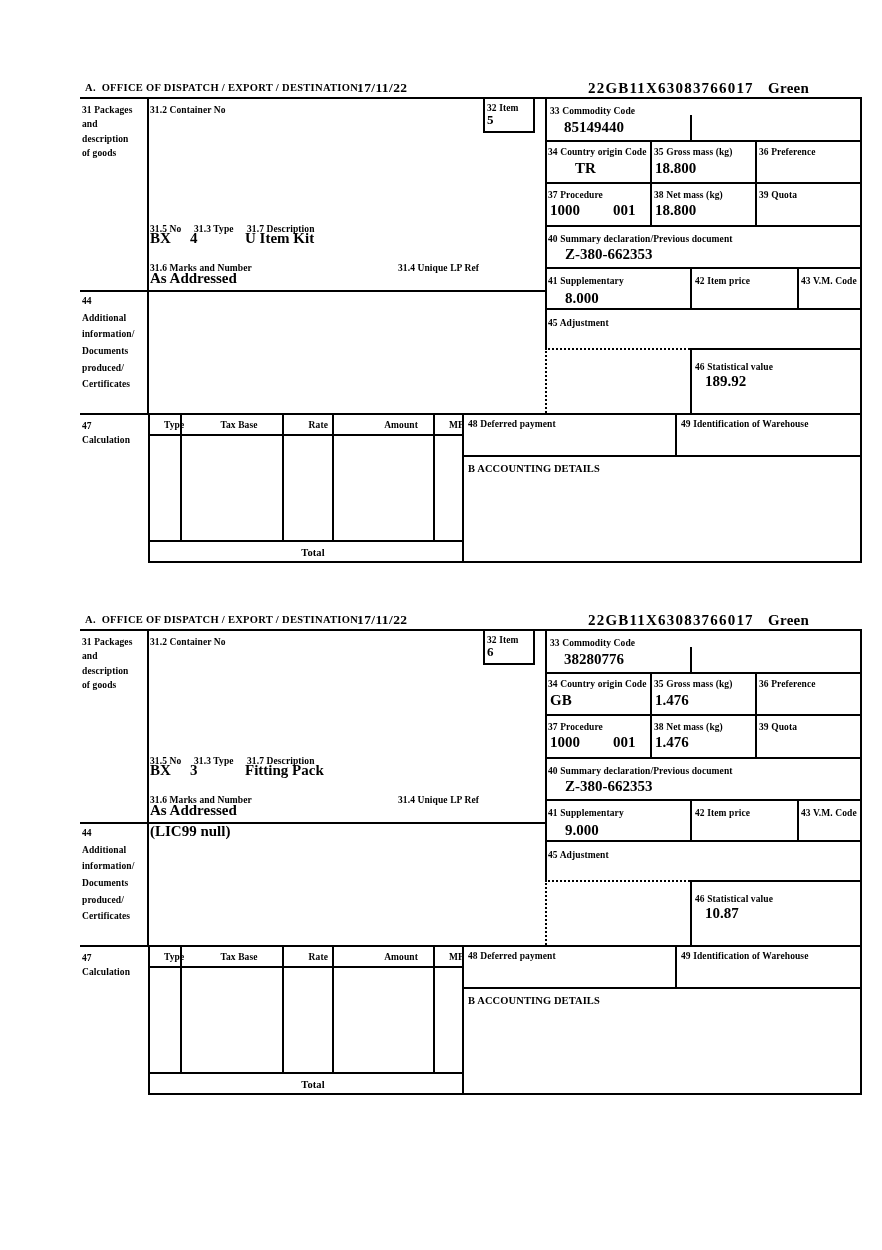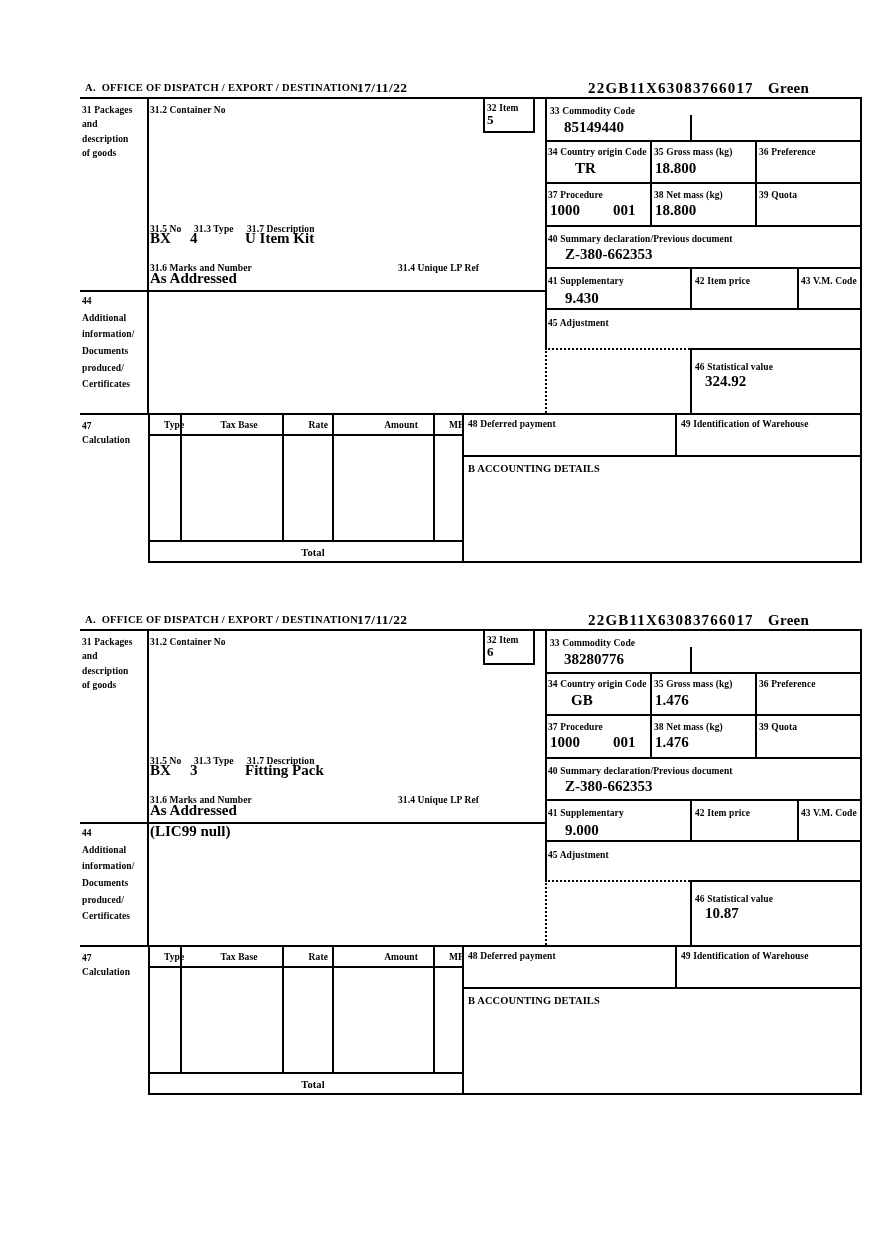--- a/index.html
+++ b/index.html
@@ -114,22 +114,22 @@
     <div class="val" style="left:150px;top:150px">BX</div>
     <div class="val" style="left:190px;top:150px">4</div>
     <div class="val" style="left:245px;top:150px">U Item Kit</div>
     <div class="val" style="left:150px;top:190px">As Addressed</div>
     <div class="val" style="left:575px;top:80px">TR</div>
     <div class="val" style="left:655px;top:80px">18.800</div>
     <div class="val" style="left:550px;top:122px">1000</div>
     <div class="val" style="left:613px;top:122px">001</div>
     <div class="val" style="left:655px;top:122px">18.800</div>
     <div class="val" style="left:565px;top:166px">Z-380-662353</div>
-    <div class="val" style="left:565px;top:210px">9.430</div>
-    <div class="val" style="left:705px;top:293px">324.92</div>
+    <div class="val" style="left:565px;top:210px">8.000</div>
+    <div class="val" style="left:705px;top:293px">189.92</div>
     <div class="val" style="left:150px;top:211px"></div>
   </div>
 
   <div class="block" style="top:612px">
     <div class="hdrA" style="left:85px;top:2px">A.  OFFICE OF DISPATCH / EXPORT / DESTINATION</div>
     <div class="hdrB" style="left:357px;top:0">17/11/22</div>
     <div class="hdrC" style="left:588px;top:0">22GB11X63083766017</div>
     <div class="hdrC" style="left:768px;top:0;letter-spacing:0.3px">Green</div>
 
     <div class="h" style="left:80px;top:17px;width:782px"></div>
@@ -208,21 +208,21 @@
     <div class="lbl" style="left:681px;top:337px">49 Identification of Warehouse</div>
     <div class="lbl s10" style="left:468px;top:381px">B ACCOUNTING DETAILS</div>
     <div class="lbl s10 c" style="left:148px;top:465px;width:314px">Total</div>
 
     <div class="val v13" style="left:487px;top:32px">6</div>
     <div class="val" style="left:564px;top:39px">38280776</div>
     <div class="val" style="left:150px;top:150px">BX</div>
     <div class="val" style="left:190px;top:150px">3</div>
     <div class="val" style="left:245px;top:150px">Fitting Pack</div>
     <div class="val" style="left:150px;top:190px">As Addressed</div>
-    <div class="val" style="left:571px;top:80px">GB</div>
+    <div class="val" style="left:550px;top:80px">GB</div>
     <div class="val" style="left:655px;top:80px">1.476</div>
     <div class="val" style="left:550px;top:122px">1000</div>
     <div class="val" style="left:613px;top:122px">001</div>
     <div class="val" style="left:655px;top:122px">1.476</div>
     <div class="val" style="left:565px;top:166px">Z-380-662353</div>
     <div class="val" style="left:565px;top:210px">9.000</div>
     <div class="val" style="left:705px;top:293px">10.87</div>
     <div class="val" style="left:150px;top:211px">(LIC99 null)</div>
   </div>
 

